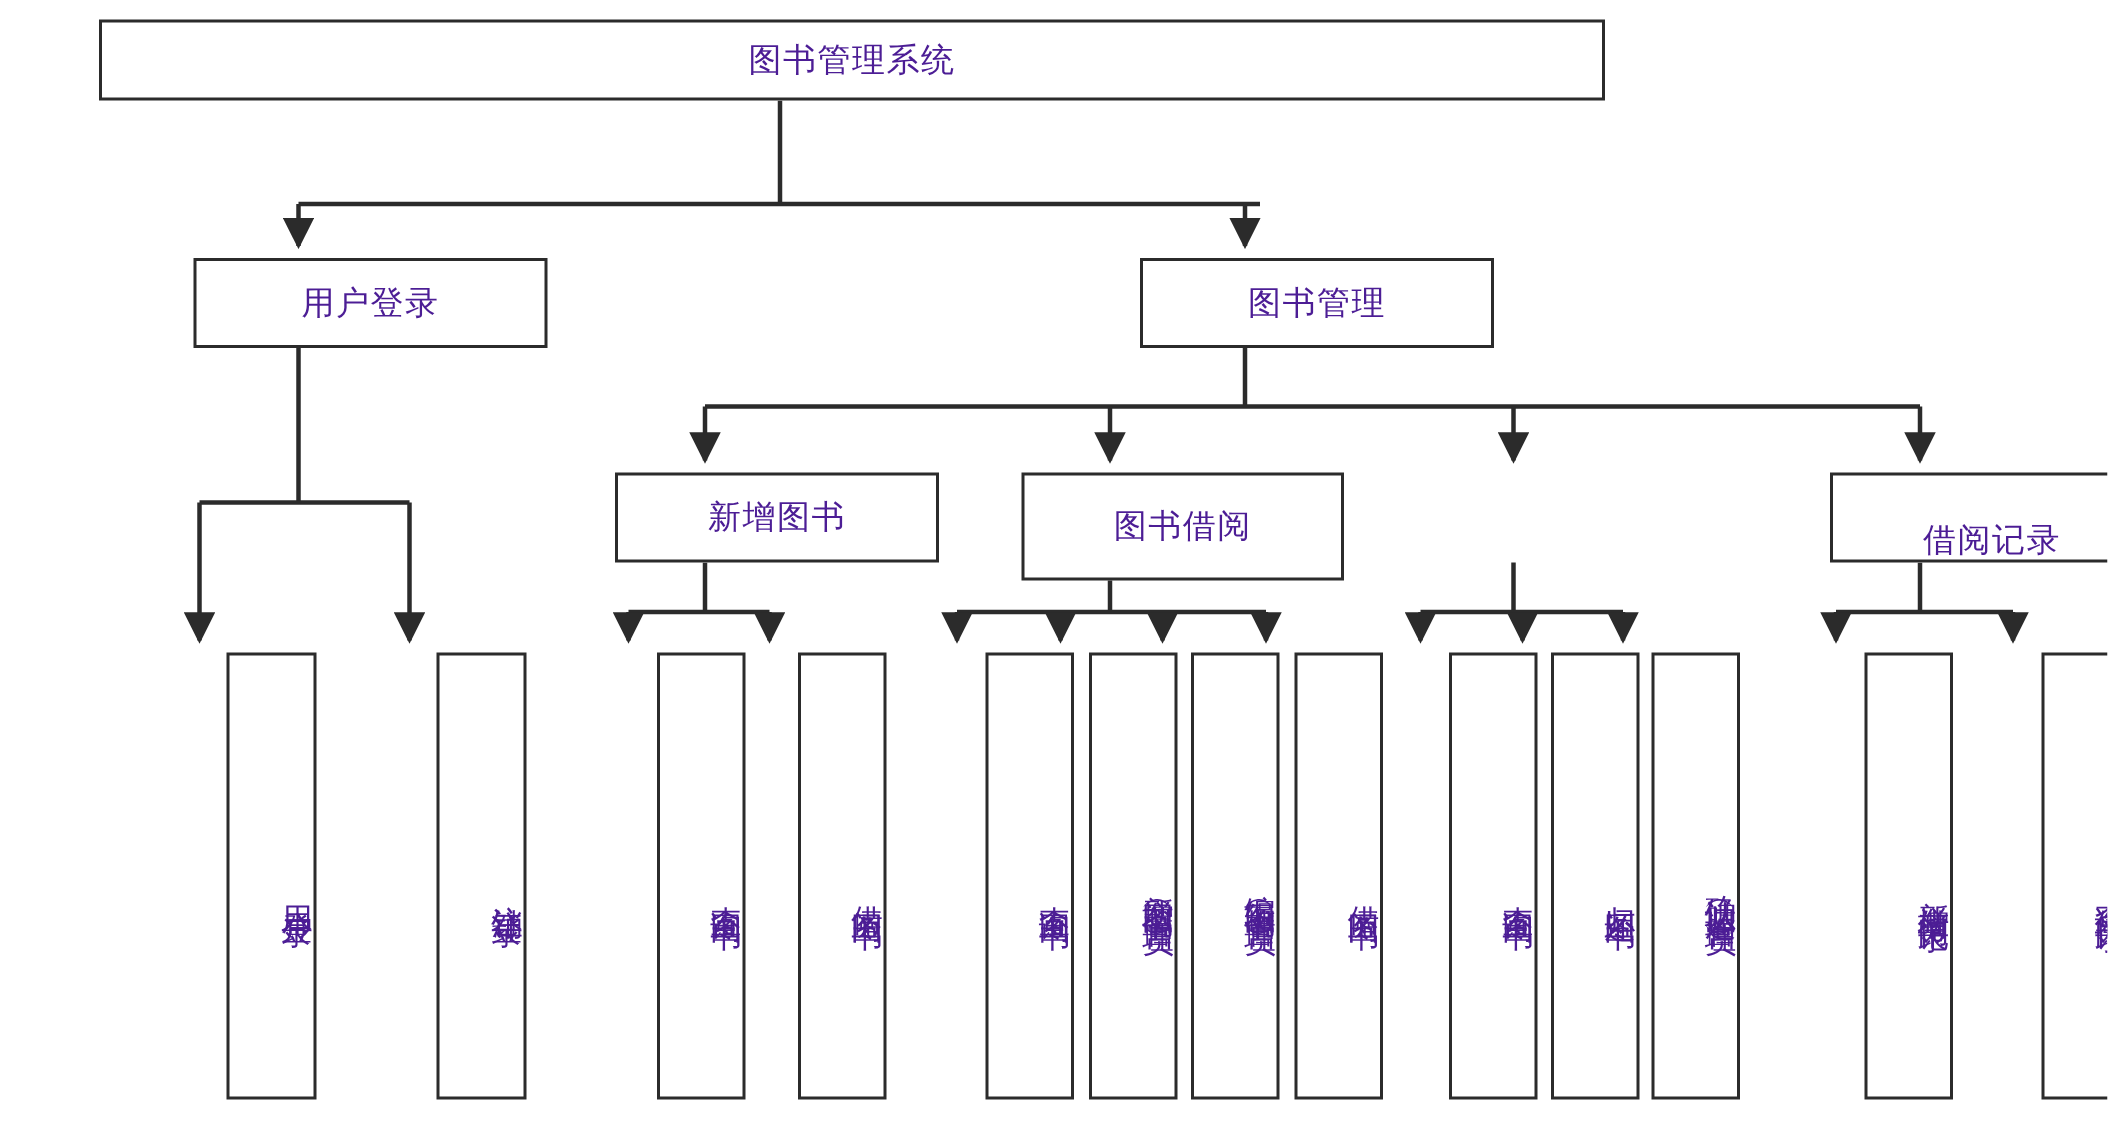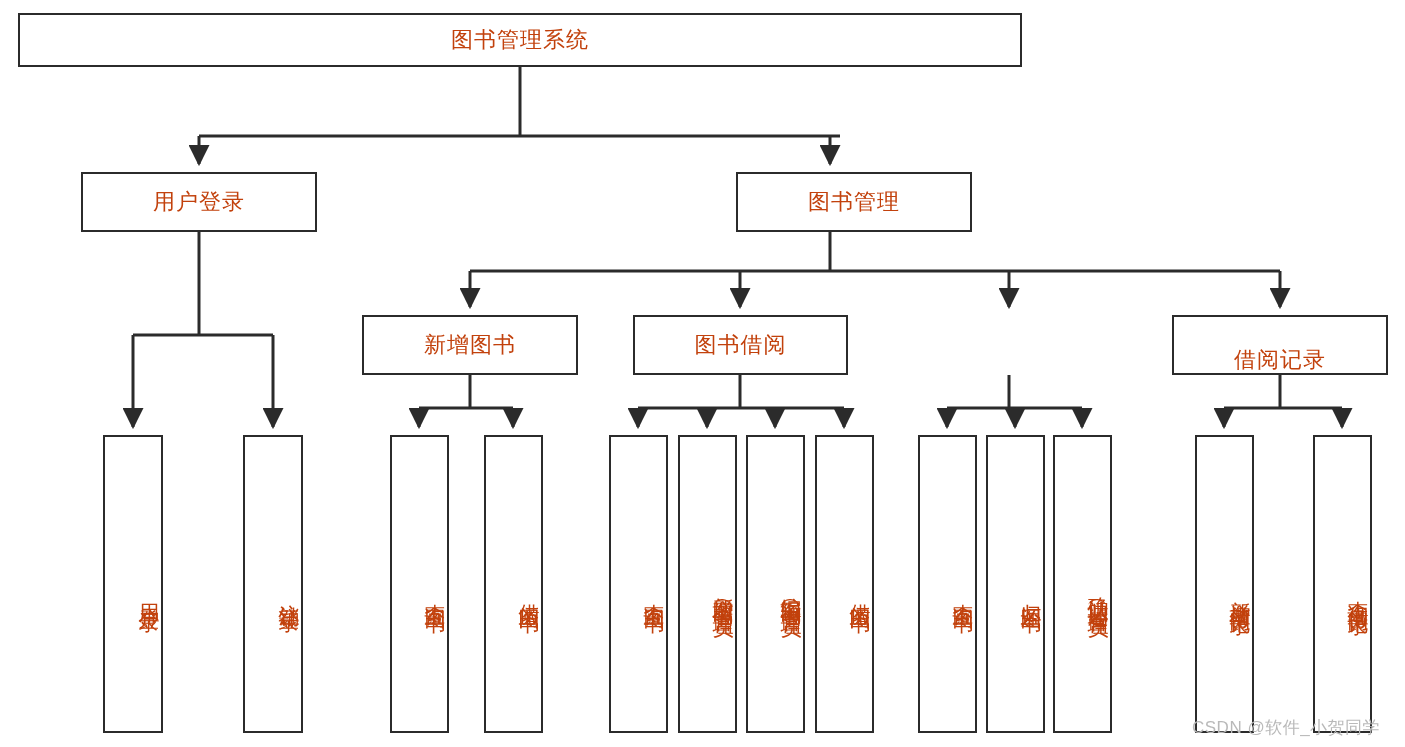--- a/index.html
+++ b/index.html
@@ -27,21 +27,22 @@
     pointer-events: none;
   }
   .node {
     position: absolute;
     box-sizing: border-box;
     border: 2px solid #2b2b2b;
     background: #ffffff;
     display: flex;
     align-items: center;
     justify-content: center;
-    color: #c2410c;
+    color: #4c1d95;
+    margin-left: 48px;
   }
   .node.horiz {
     font-size: 22px;
     letter-spacing: 1px;
     line-height: 1.2;
   }
   .node.vert {
     writing-mode: vertical-rl;
     text-orientation: upright;
     font-size: 21px;
@@ -121,28 +122,28 @@
     </g>
   </svg>
 
   <div class="node horiz" style="left:18px; top:13px; width:1004px; height:54px;">
     <span>图书管理系统</span>
   </div>
 
   <div class="node horiz" style="left:81px; top:172px; width:236px; height:60px;">
     <span>用户登录</span>
   </div>
-  <div class="node horiz" style="left:736px; top:172px; width:236px; height:60px;">
+  <div class="node horiz" style="left:712px; top:172px; width:236px; height:60px;">
     <span>图书管理</span>
   </div>
 
   <div class="node horiz" style="left:362px; top:315px; width:216px; height:60px;">
     <span>新增图书</span>
   </div>
-  <div class="node horiz" style="left:633px; top:315px; width:215px; height:60px;">
+  <div class="node horiz" style="left:633px; top:315px; width:215px; height:72px;">
     <span>图书借阅</span>
   </div>
   <div class="node horiz" style="left:1172px; top:315px; width:216px; height:60px;align-items:flex-end;">
     <span>借阅记录</span>
   </div>
 
   <div class="node vert" style="left:103px; top:435px; width:60px; height:298px;">
     <span class="vtext">用户登录</span>
   </div>
   <div class="node vert" style="left:243px; top:435px; width:60px; height:298px;">
@@ -179,15 +180,14 @@
     <span class="vtext">确认归还（管理员）</span>
   </div>
 
   <div class="node vert" style="left:1195px; top:435px; width:59px; height:298px;">
     <span class="vtext">新增借阅记录</span>
   </div>
   <div class="node vert" style="left:1313px; top:435px; width:59px; height:298px;">
     <span class="vtext">查询借阅记录</span>
   </div>
 
-  <div class="watermark" style="left:1192px; top:716px;">CSDN @软件_小贺同学</div>
 
 </div>
 
 </body></html>

